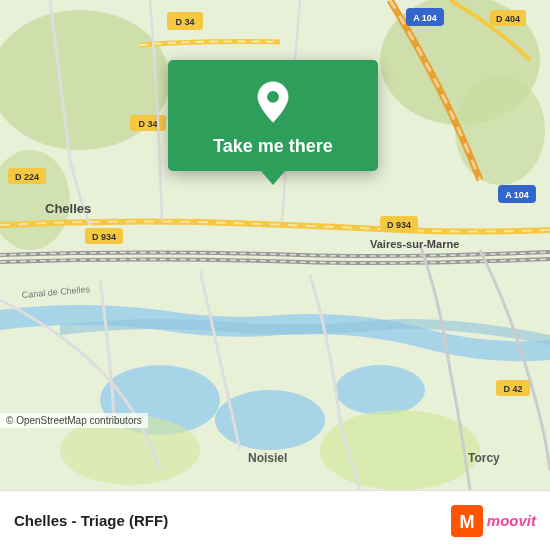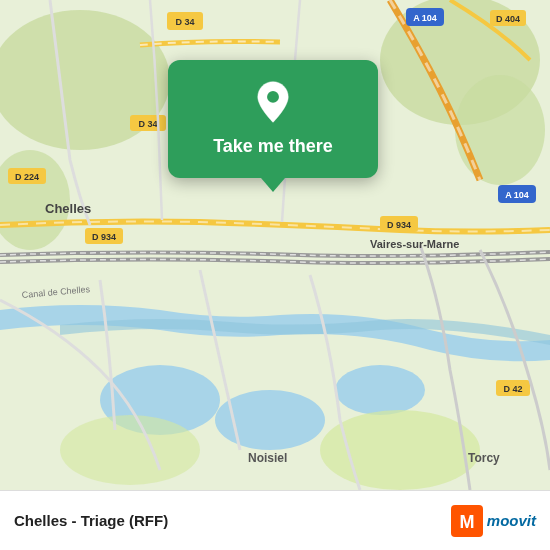--- a/index.html
+++ b/index.html
@@ -27,22 +27,22 @@
       height: 100%;
     }
 
     
     #popup-card {
       position: absolute;
       top: 60px;
       left: 168px;
       width: 210px;
       background: #2e9e5b;
-      border-radius: 12px;
-      padding: 18px 16px 21px 16px;
+      border-radius: 5px;
+      padding: 18px 16px 14px 16px;
       display: flex;
       flex-direction: column;
       align-items: center;
       box-shadow: 0 4px 16px rgba(0,0,0,0.3);
       cursor: pointer;
       z-index: 10;
     }
 
     #popup-card .pin-icon {
       width: 48px;
@@ -115,21 +115,21 @@
     }
 
     #bottom-bar .moovit-logo .moovit-icon {
       width: 32px;
       height: 32px;
     }
 
     #bottom-bar .moovit-logo .moovit-text {
       font-size: 15px;
       font-weight: bold;
-      color: #0369a1;
+      color: #ec4899;
       font-style: italic;
     }
 
     
     #osm-attr {
       position: absolute;
       bottom: 62px;
       left: 0;
       background: rgba(255,255,255,0.75);
       font-size: 10px;
@@ -218,20 +218,23 @@
 
     <text x="370" y="248" font-size="11" fill="#444" font-weight="bold" font-family="Arial">Vaires-sur-Marne</text>
 
     <text x="22" y="298" font-size="9" fill="#777" font-family="Arial" transform="rotate(-5,22,298)">Canal de Chelles</text>
 
     <text x="248" y="462" font-size="12" fill="#555" font-weight="bold" font-family="Arial">Noisiel</text>
 
     <text x="468" y="462" font-size="12" fill="#555" font-weight="bold" font-family="Arial">Torcy</text>
   </svg>
 
+  <div id="osm-attr">
+    <span>© OpenStreetMap contributors</span>
+  </div>
 
   <div id="popup-card">
     <div class="pin-icon">
       <svg viewBox="0 0 44 52" xmlns="http://www.w3.org/2000/svg">
         <path d="M22 2 C12 2 4 10 4 20 C4 32 22 50 22 50 C22 50 40 32 40 20 C40 10 32 2 22 2 Z" fill="white" stroke="rgba(255,255,255,0.5)" stroke-width="1"></path>
         <circle cx="22" cy="20" r="7" fill="#2e9e5b"></circle>
       </svg>
     </div>
     <span class="cta-text">Take me there</span>
   </div>

